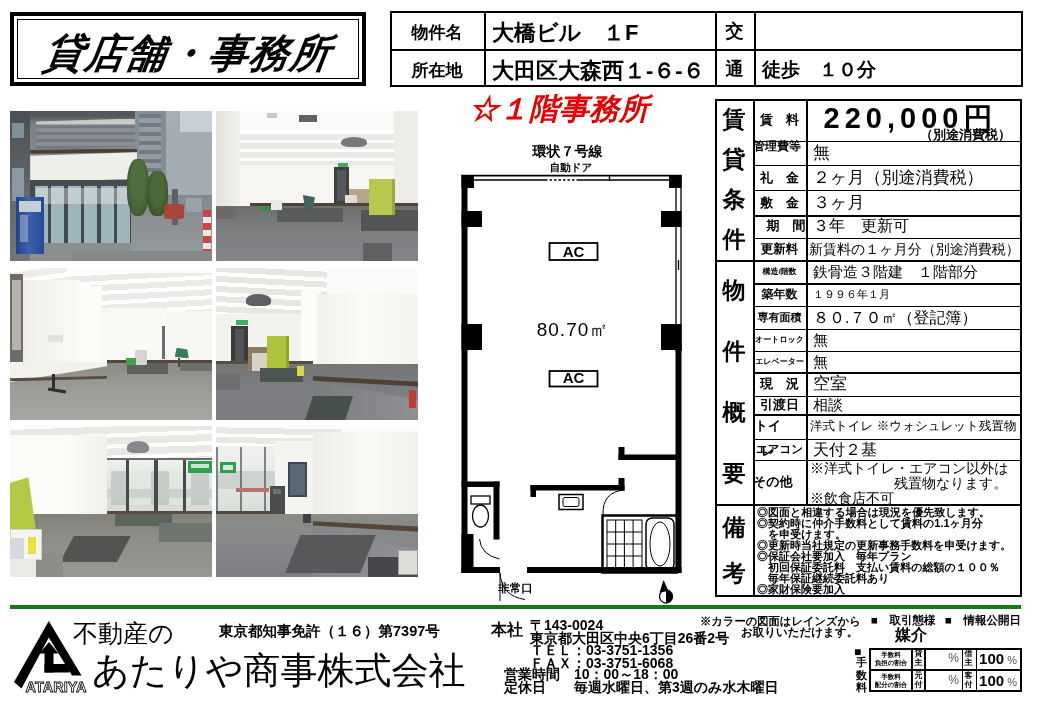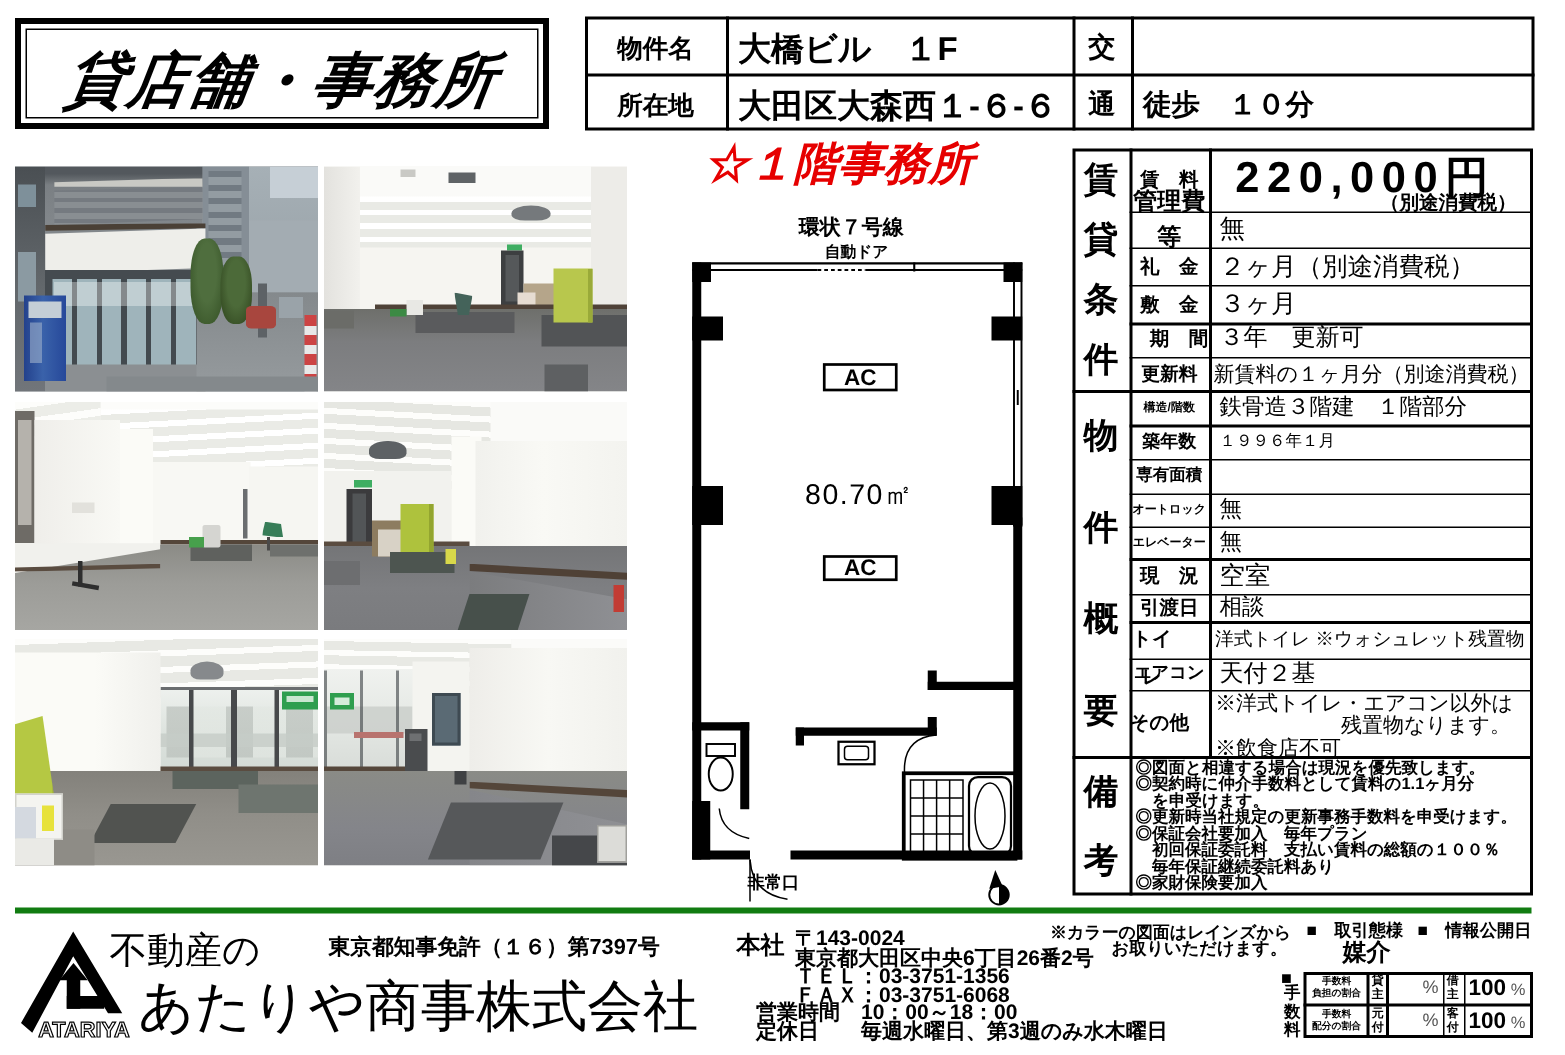--- a/index.html
+++ b/index.html
@@ -304,21 +304,21 @@
       <span>件</span>
       <span>概</span>
       <span>要</span>
     </div>
   <div class="abs b" style="left:0;top:405px;width:38px;height:93px;display:flex;flex-direction:column;justify-content:space-around;align-items:center;font-size:23px;">
     <span>備</span>
       <span>考</span>
     </div>
 
   <div class="abs b" style="left:38px;top:0;width:53px;height:41.5px;line-height:41.5px;text-align:center;font-size:13px;">賃　料</div>
-  <div class="abs b" style="left:38px;top:24px;width:53px;height:24px;line-height:24px;text-align:center;font-size:16px;">管理費等</div>
+  <div class="abs b" style="left:38px;top:35px;width:53px;height:24px;line-height:24px;font-size:12px;">管理費等</div>
   <div class="abs b" style="left:38px;top:65.5px;width:53px;height:25px;line-height:25px;text-align:center;font-size:13px;">礼　金</div>
   <div class="abs b" style="left:38px;top:90.5px;width:53px;height:25.5px;line-height:25.5px;text-align:center;font-size:13px;">敷　金</div>
   <div class="abs b" style="left:38px;top:116px;width:66px;height:22.5px;line-height:22.5px;text-align:center;font-size:13px;">期　間</div>
   <div class="abs b" style="left:38px;top:138.5px;width:53px;height:22.5px;line-height:22.5px;text-align:center;font-size:12.5px;">更新料</div>
   <div class="abs b" style="left:38px;top:161px;width:53px;height:23px;line-height:23px;text-align:center;font-size:8px;">構造/階数</div>
   <div class="abs b" style="left:38px;top:184px;width:53px;height:22.5px;line-height:22.5px;text-align:center;font-size:12px;">築年数</div>
   <div class="abs b" style="left:38px;top:206.5px;width:53px;height:23px;line-height:23px;text-align:center;font-size:11px;">専有面積</div>
   <div class="abs b" style="left:38px;top:229.5px;width:53px;height:22px;line-height:22px;text-align:center;font-size:8px;">オートロック</div>
   <div class="abs b" style="left:38px;top:251.5px;width:53px;height:21.5px;line-height:21.5px;text-align:center;font-size:8px;">エレベーター</div>
   <div class="abs b" style="left:38px;top:273px;width:53px;height:23.5px;line-height:23.5px;text-align:center;font-size:13px;">現　況</div>
@@ -329,20 +329,21 @@
 
   <div class="abs b" style="left:93px;top:0px;width:205px;text-align:center;font-size:29px;letter-spacing:5px;white-space:nowrap;">220,000円</div>
   <div class="abs b" style="left:93px;top:27px;width:203px;text-align:right;font-size:13px;">（別途消費税）</div>
   <div class="abs" style="left:98px;top:41.5px;height:24px;line-height:24px;font-size:17px;">無</div>
   <div class="abs" style="left:98px;top:65.5px;height:25px;line-height:25px;font-size:17px;">２ヶ月（別途消費税）</div>
   <div class="abs" style="left:98px;top:90.5px;height:25.5px;line-height:25.5px;font-size:17px;">３ヶ月</div>
   <div class="abs" style="left:98px;top:116px;height:22.5px;line-height:22.5px;font-size:16px;">３年　更新可</div>
   <div class="abs" style="left:94px;top:138.5px;height:22.5px;line-height:22.5px;font-size:14px;">新賃料の１ヶ月分（別途消費税）</div>
   <div class="abs" style="left:98px;top:161px;height:23px;line-height:23px;font-size:15px;">鉄骨造３階建　１階部分</div>
   <div class="abs" style="left:98px;top:184px;height:22.5px;line-height:22.5px;font-size:11px;">１９９６年１月</div>
+  <div class="abs" style="left:98px;top:206.5px;height:23px;line-height:23px;font-size:16px;">８０.７０㎡（登記簿）</div>
   <div class="abs" style="left:98px;top:229.5px;height:22px;line-height:22px;font-size:15px;">無</div>
   <div class="abs" style="left:98px;top:251.5px;height:21.5px;line-height:21.5px;font-size:15px;">無</div>
   <div class="abs" style="left:98px;top:273px;height:23.5px;line-height:23.5px;font-size:17px;">空室</div>
   <div class="abs" style="left:98px;top:296.5px;height:18.5px;line-height:18.5px;font-size:15px;">相談</div>
   <div class="abs" style="left:95px;top:315px;height:24.5px;line-height:24.5px;font-size:12.5px;">洋式トイレ ※ウォシュレット残置物</div>
   <div class="abs" style="left:98px;top:339.5px;height:21px;line-height:21px;font-size:16px;">天付２基</div>
   <div class="abs" style="left:95px;top:362px;font-size:14px;line-height:15px;">※洋式トイレ・エアコン以外は<br>　　　　　　残置物なります。<br>※飲食店不可</div>
 
   <div class="abs b" style="left:42px;top:408px;font-size:11px;line-height:11px;white-space:nowrap;">◎図面と相違する場合は現況を優先致します。<br>◎契約時に仲介手数料として賃料の1.1ヶ月分<br>　を申受けます。<br>◎更新時当社規定の更新事務手数料を申受けます。<br>◎保証会社要加入　毎年プラン<br>　初回保証委託料　支払い賃料の総額の１００％<br>　毎年保証継続委託料あり<br>◎家財保険要加入</div>
 </div>

